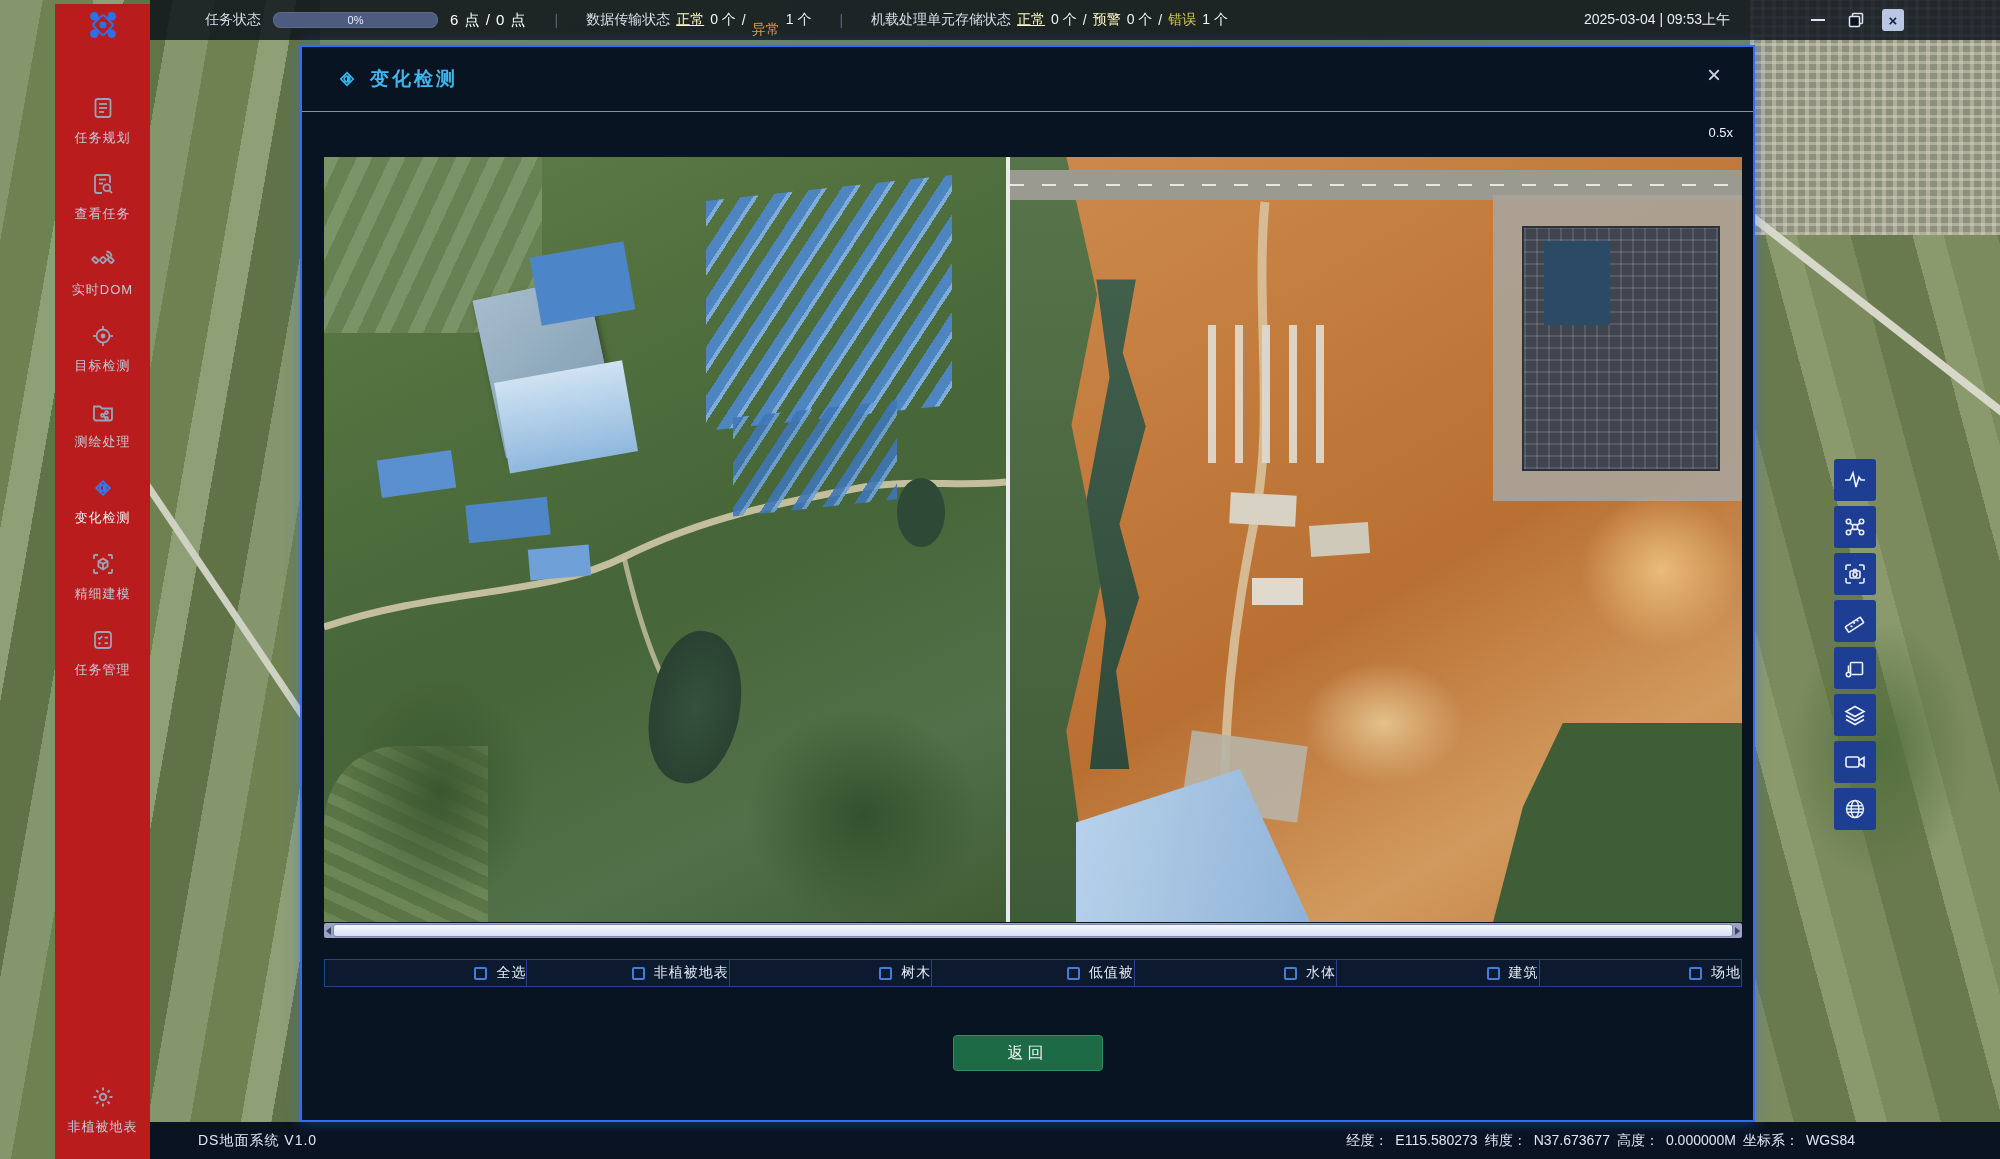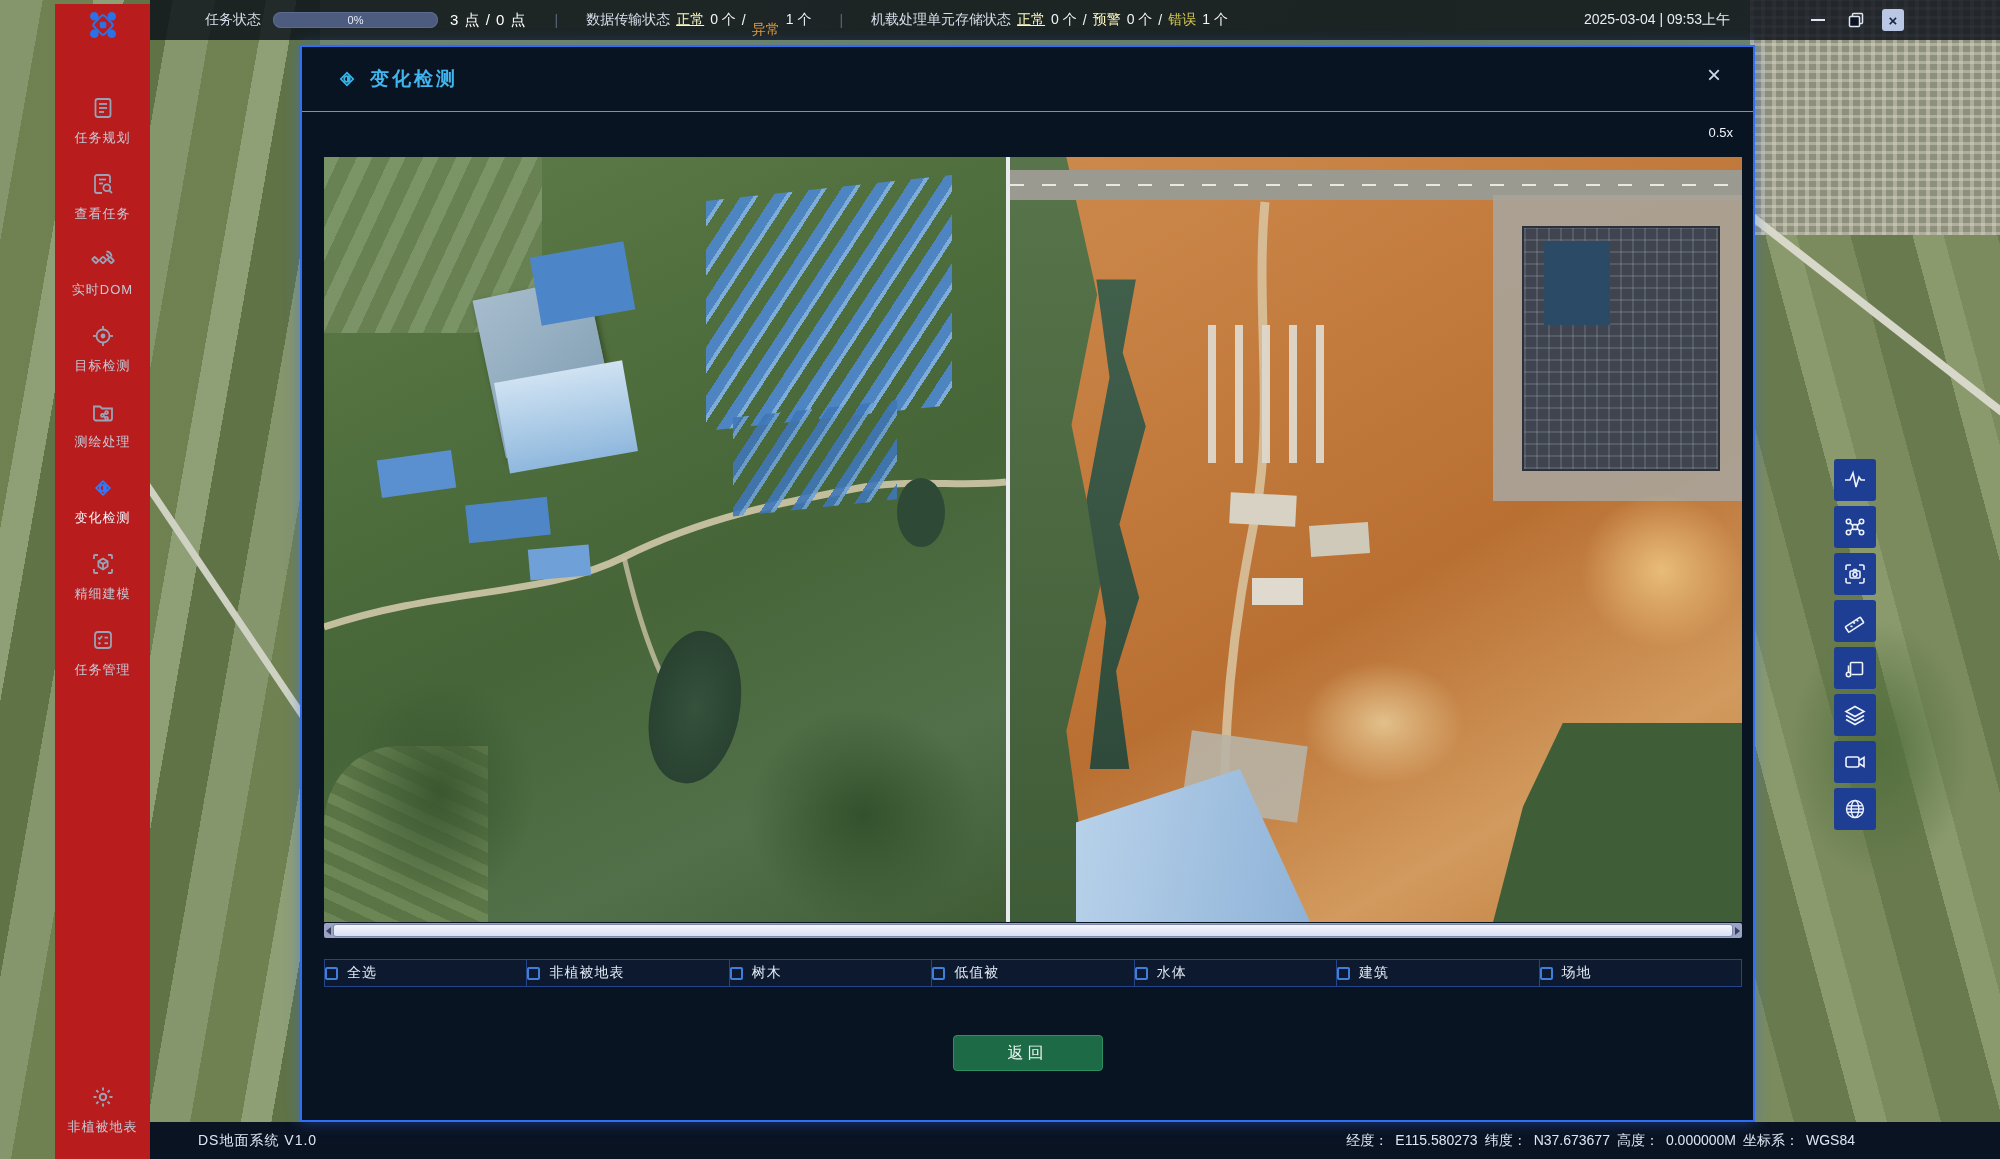--- a/index.html
+++ b/index.html
@@ -138,21 +138,21 @@
   .hscroll { position:absolute; left:22px; top:876px; width:1418px; height:15px; background:#9aa3c4; border-radius:2px; }
   .hthumb { position:absolute; left:9px; right:9px; top:1px; bottom:1px;
     background:linear-gradient(#f4f6fd,#d9dff2); border:1px solid #7e88ad; border-radius:3px; }
   .harrow { position:absolute; top:3.5px; width:0; height:0; border-top:4px solid transparent; border-bottom:4px solid transparent; }
   .harrow-l { left:2px; border-right:5px solid #39415e; }
   .harrow-r { right:2px; border-left:5px solid #39415e; }
 
   
   .filters { position:absolute; left:22px; top:912px; width:1418px; height:28px; display:flex;
     border:1px solid #24448c; background:rgba(13,26,48,.92); }
-  .fcell { flex:1; display:flex; align-items:center; justify-content:flex-start; gap:9px;
+  .fcell { flex:1; display:flex; align-items:center; justify-content:flex-end; gap:9px;
     border-right:1px solid #24448c; cursor:pointer; }
   .fcell:last-child { border-right:none; }
   .cb { width:13px; height:13px; border:2px solid #3f7fd9; border-radius:2px; background:transparent; }
   .flabel { color:#e2e9f5; font-size:14px; letter-spacing:1px; }
 
   
   .return-btn { position:absolute; left:50%; transform:translateX(-50%); top:988px; width:150px; height:36px;
     background:#1d6b46; border:1px solid #2f8f62; border-radius:4px; color:#eef5f0; font-size:16px;
     letter-spacing:4px; cursor:pointer; font-family:"Liberation Sans", sans-serif; }
 </style>
@@ -169,21 +169,21 @@
     <div class="map-road-2"></div>
     <div class="map-road-3"></div>
     <div class="map-green-blob"></div>
   </div>
 
   <div class="topbar">
     <span class="lbl tb-task-label">任务状态</span>
     <div class="progress">
       <span class="ptext">0%</span>
     </div>
-    <span class="points">3 点 / 0 点</span>
+    <span class="points">6 点 / 0 点</span>
     <span class="sep">|</span>
     <div class="grp">
       <span class="lbl">数据传输状态</span>
       <span class="c-green">正常</span>
       <span class="c-white">0 个</span>
       <span class="c-white">/</span>
       <span class="c-orange">异常</span>
       <span class="c-white">1 个</span>
     </div>
     <span class="sep">|</span>

